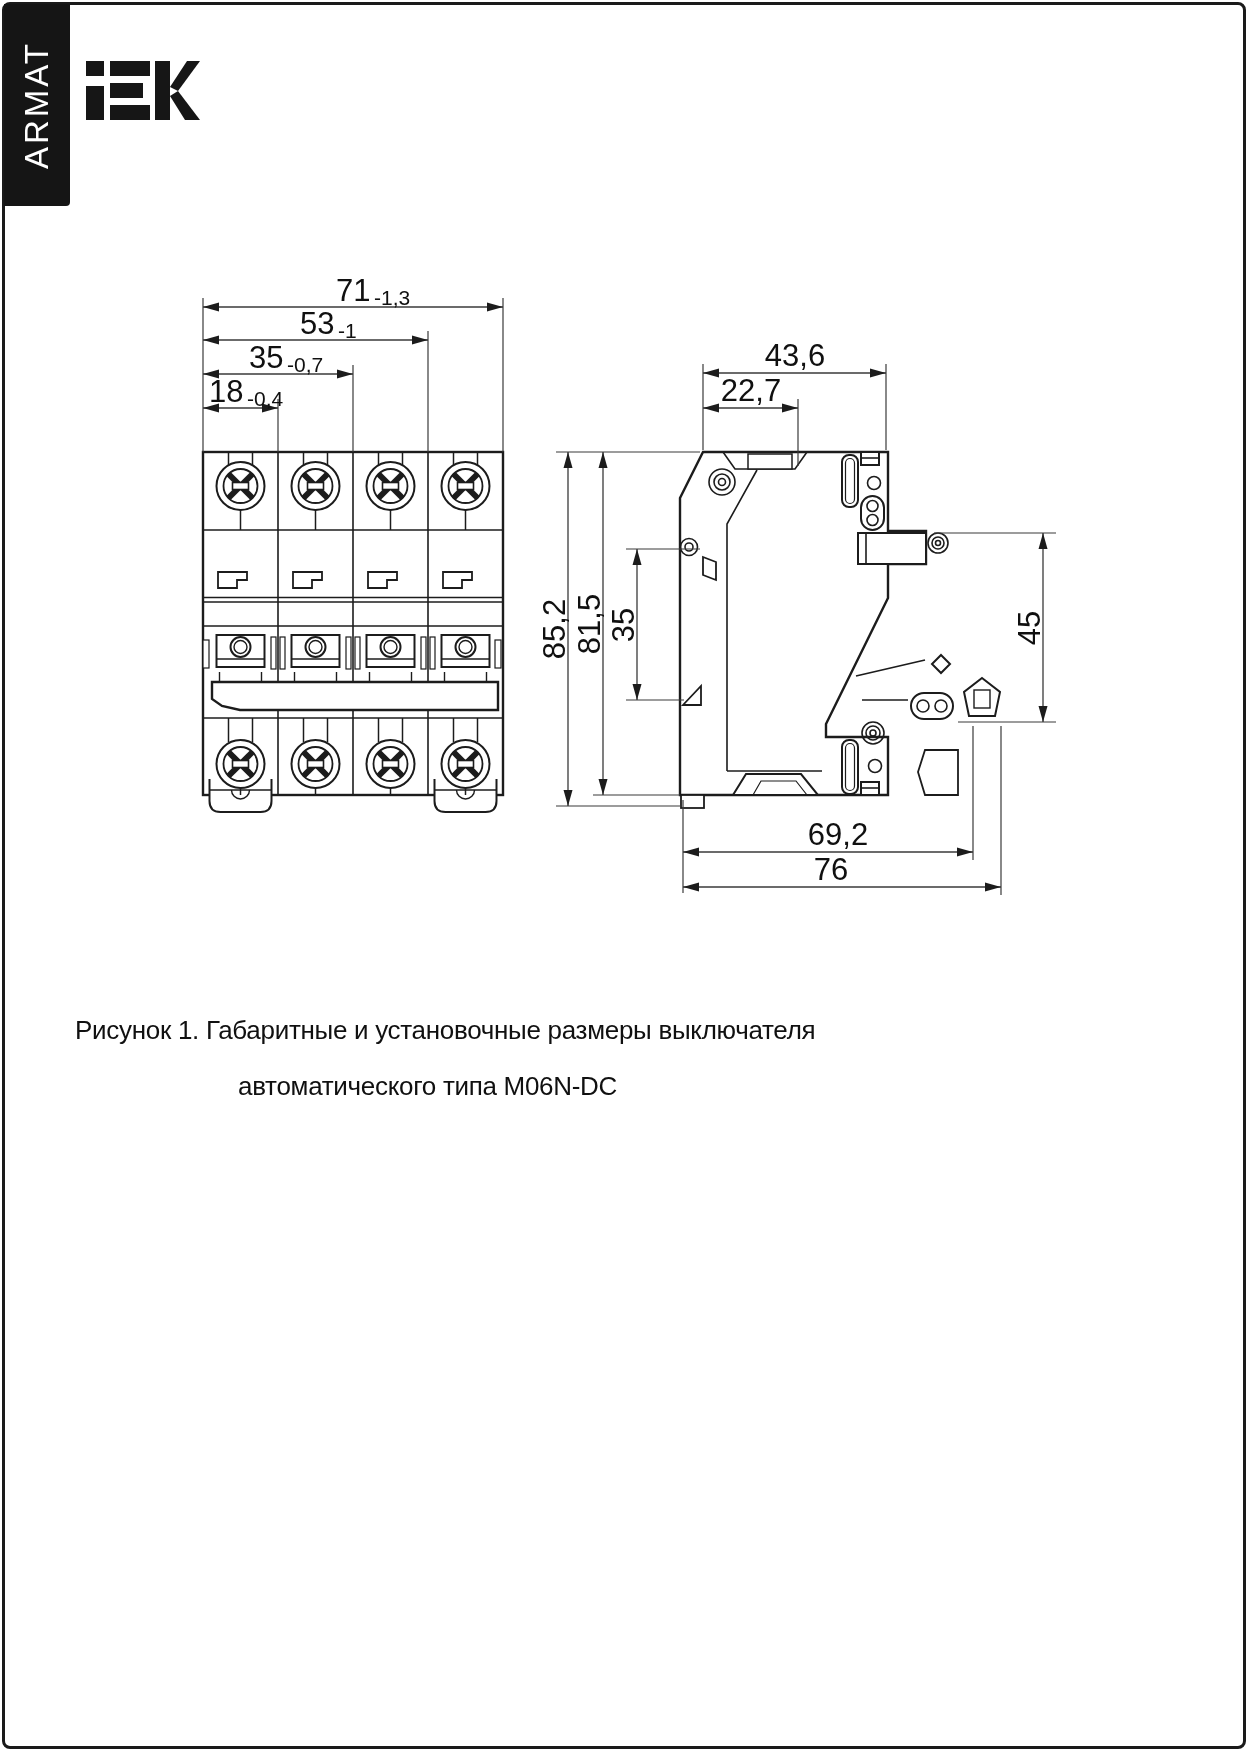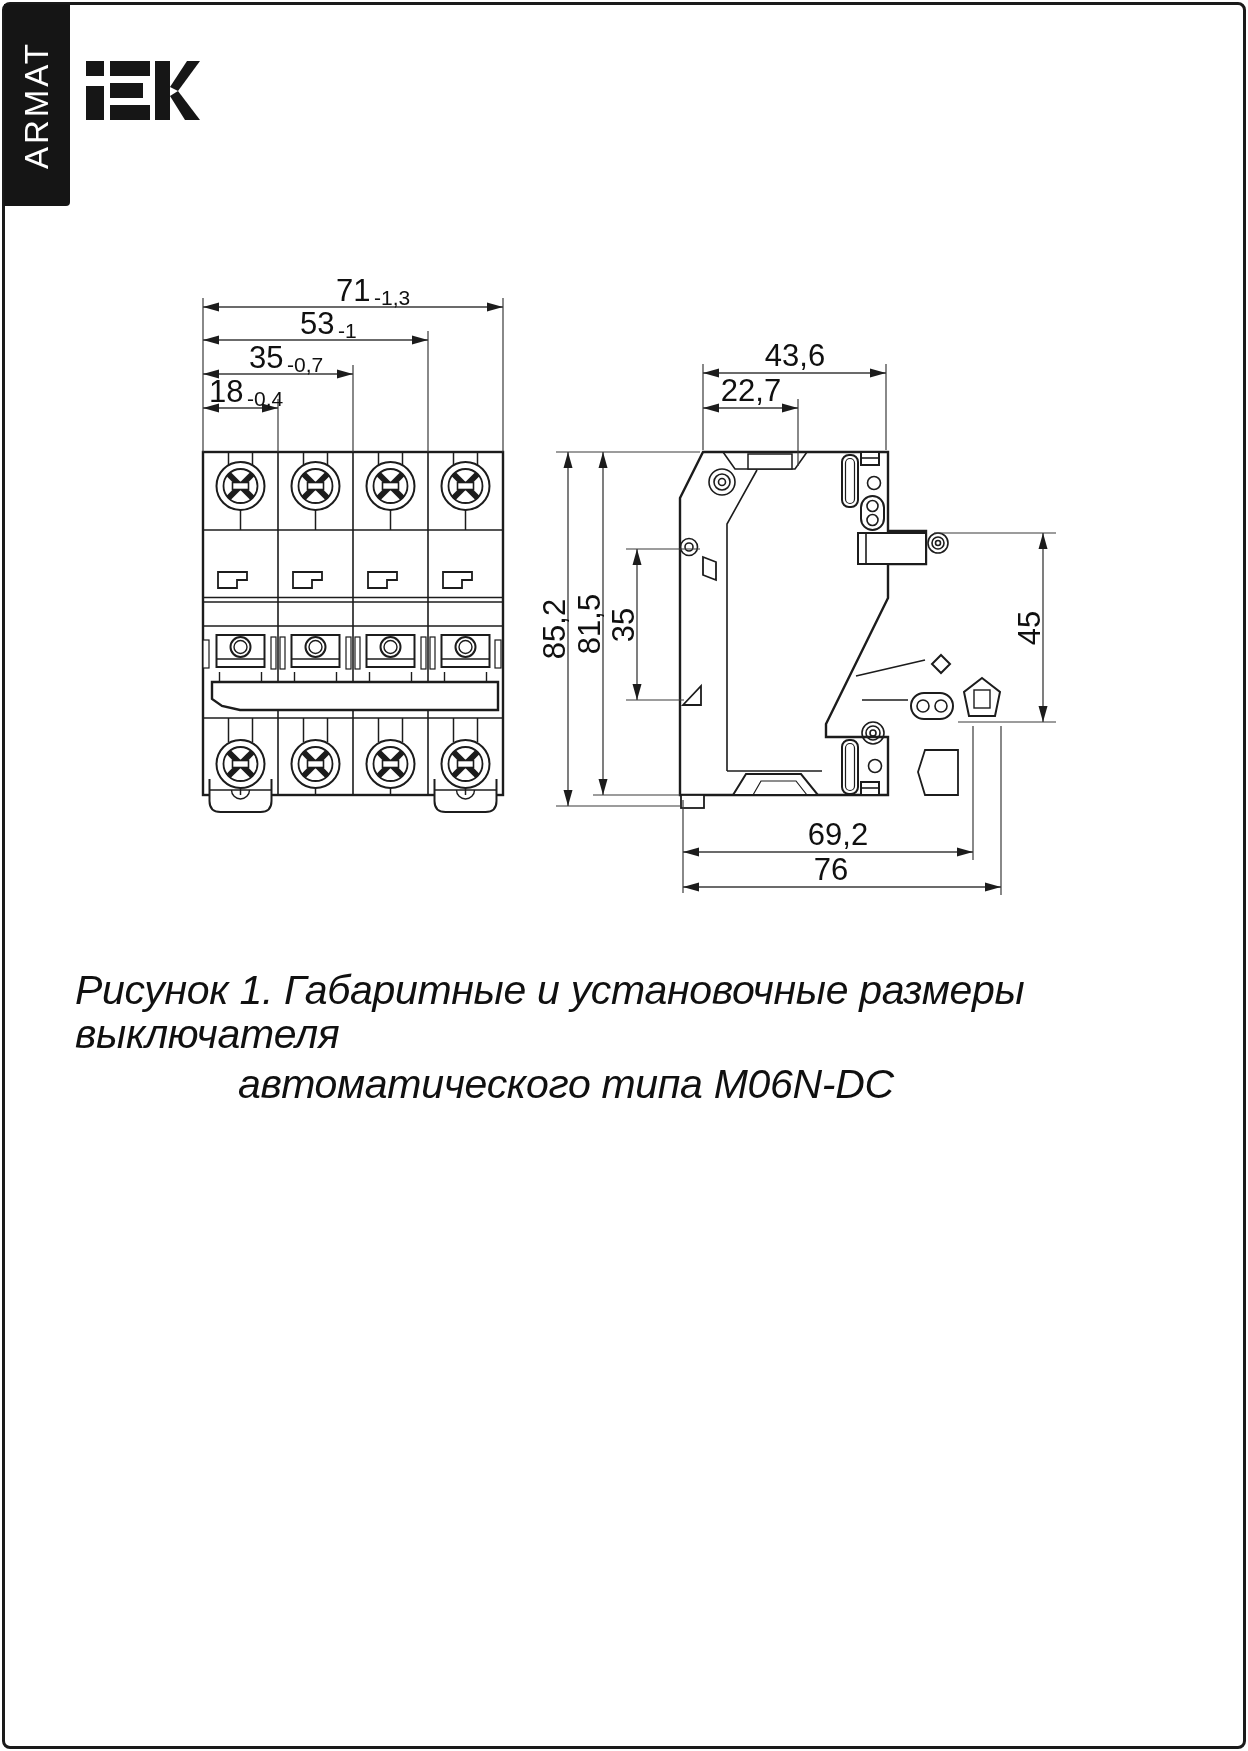--- a/index.html
+++ b/index.html
@@ -16,24 +16,24 @@
     background:#151515;border-radius:0 0 4px 0;
     display:flex;align-items:center;justify-content:center;
   }
   .brand-bar .vtext{
     color:#ffffff;font-size:33px;letter-spacing:3px;font-weight:400;
     writing-mode:vertical-rl;transform:rotate(180deg);white-space:nowrap;
   }
   .logo-svg{position:absolute;left:86px;top:61px;}
   .drawing-svg{position:absolute;left:0;top:0;}
   .caption{
-    position:absolute;left:75px;top:968px;color:#101010;
-    font-size:41px;line-height:44px;letter-spacing:-0.3px;font-style:italic;
-  }
-  .caption .cap-line2{margin-left:163px;margin-top:6px;}
+    position:absolute;left:75px;top:1008px;color:#101010;
+    font-size:26px;line-height:44px;letter-spacing:-0.3px;
+  }
+  .caption .cap-line2{margin-left:163px;margin-top:12px;}
   text{fill:#101010;font-family:"Liberation Sans",sans-serif;}
   .dim-line{stroke:#3a3a3a;stroke-width:1.3;fill:none;}
   .ext-line{stroke:#3a3a3a;stroke-width:1.2;fill:none;}
   .arrow{fill:#1c1c1c;stroke:none;}
   .body-fill{stroke:#1c1c1c;stroke-width:2.4;fill:#ffffff;}
   .inner-line{stroke:#1c1c1c;stroke-width:1.6;fill:none;}
   .dim-text{font-size:31px;}
   .tol-text{font-size:21px;}
 </style>
 </head>

